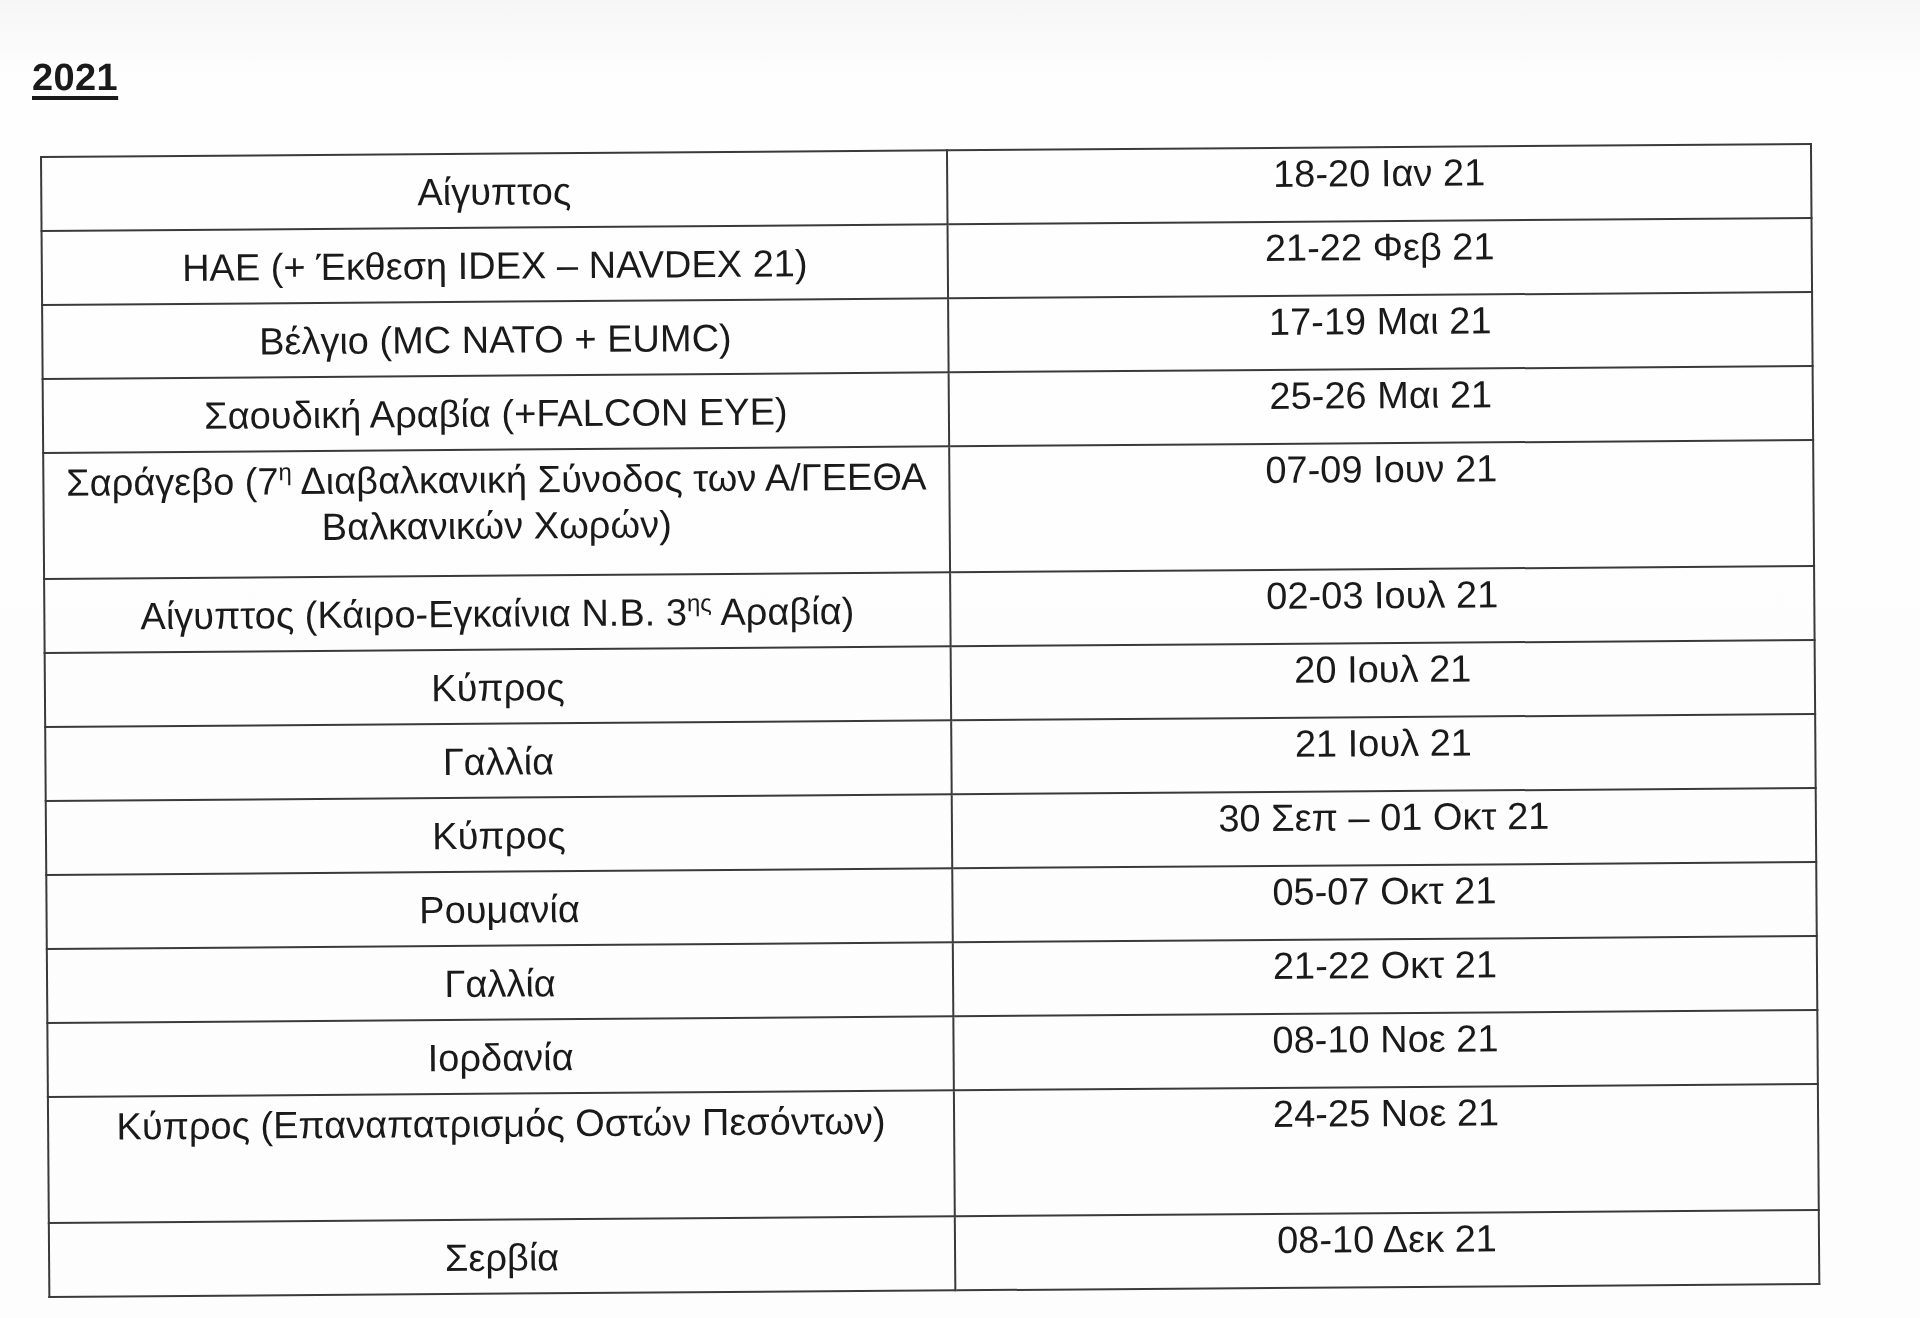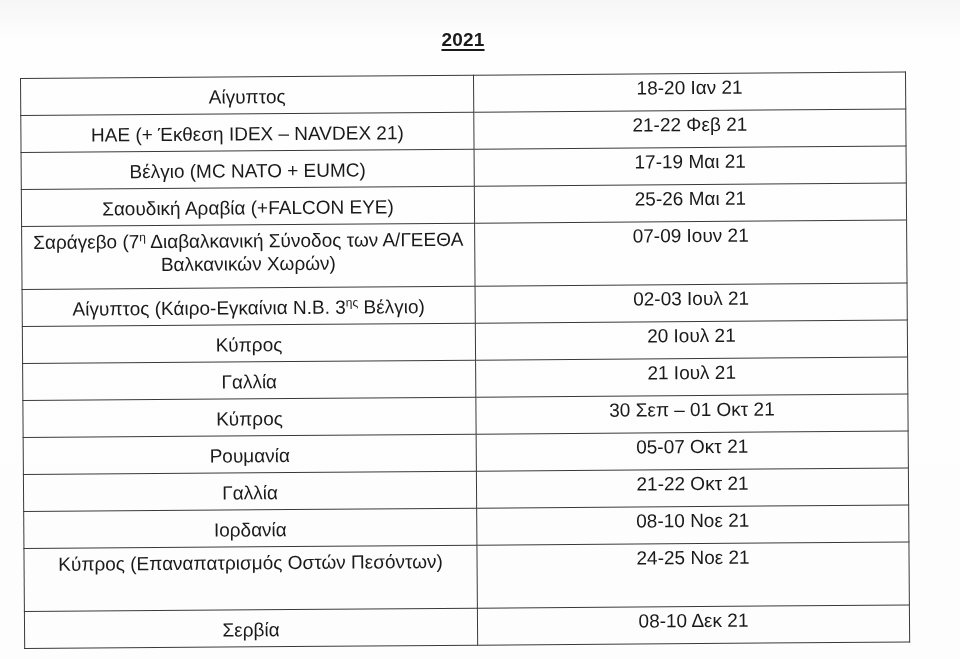--- a/index.html
+++ b/index.html
@@ -16,23 +16,22 @@
       color: #1a1a1a;
     }
     .page {
       position: absolute;
       inset: 0;
       background: linear-gradient(180deg, #f6f6f6 0%, #fefefe 6%, #fdfdfd 100%);
     }
     .title {
       position: absolute;
       top: 29px;
-      left: 0;
+      left: 16px;
       width: 926px;
-      text-align: center;
       font-size: 19px;
       font-weight: bold;
       letter-spacing: 0.2px;
     }
     .title span {
       text-decoration: underline;
       text-underline-offset: 3px;
       text-decoration-thickness: 2px;
     }
     .table-wrap {
@@ -98,21 +97,21 @@
         </tr>
         <tr>
           <td class="country">Σαουδική Αραβία (+FALCON EYE)</td>
           <td class="date">25-26 Μαι 21</td>
         </tr>
         <tr class="tall">
           <td class="country"><span>Σαράγεβο (7</span><sup>η</sup><span> Διαβαλκανική Σύνοδος των Α/ΓΕΕΘΑ Βαλκανικών Χωρών)</span></td>
           <td class="date">07-09 Ιουν 21</td>
         </tr>
         <tr>
-          <td class="country"><span>Αίγυπτος (Κάιρο-Εγκαίνια Ν.Β. 3</span><sup>ης</sup><span> Βέλγιο)</span></td>
+          <td class="country"><span>Αίγυπτος (Κάιρο-Εγκαίνια Ν.Β. 3</span><sup>ης</sup><span> Αραβία)</span></td>
           <td class="date">02-03 Ιουλ 21</td>
         </tr>
         <tr>
           <td class="country">Κύπρος</td>
           <td class="date">20 Ιουλ 21</td>
         </tr>
         <tr>
           <td class="country">Γαλλία</td>
           <td class="date">21 Ιουλ 21</td>
         </tr>

